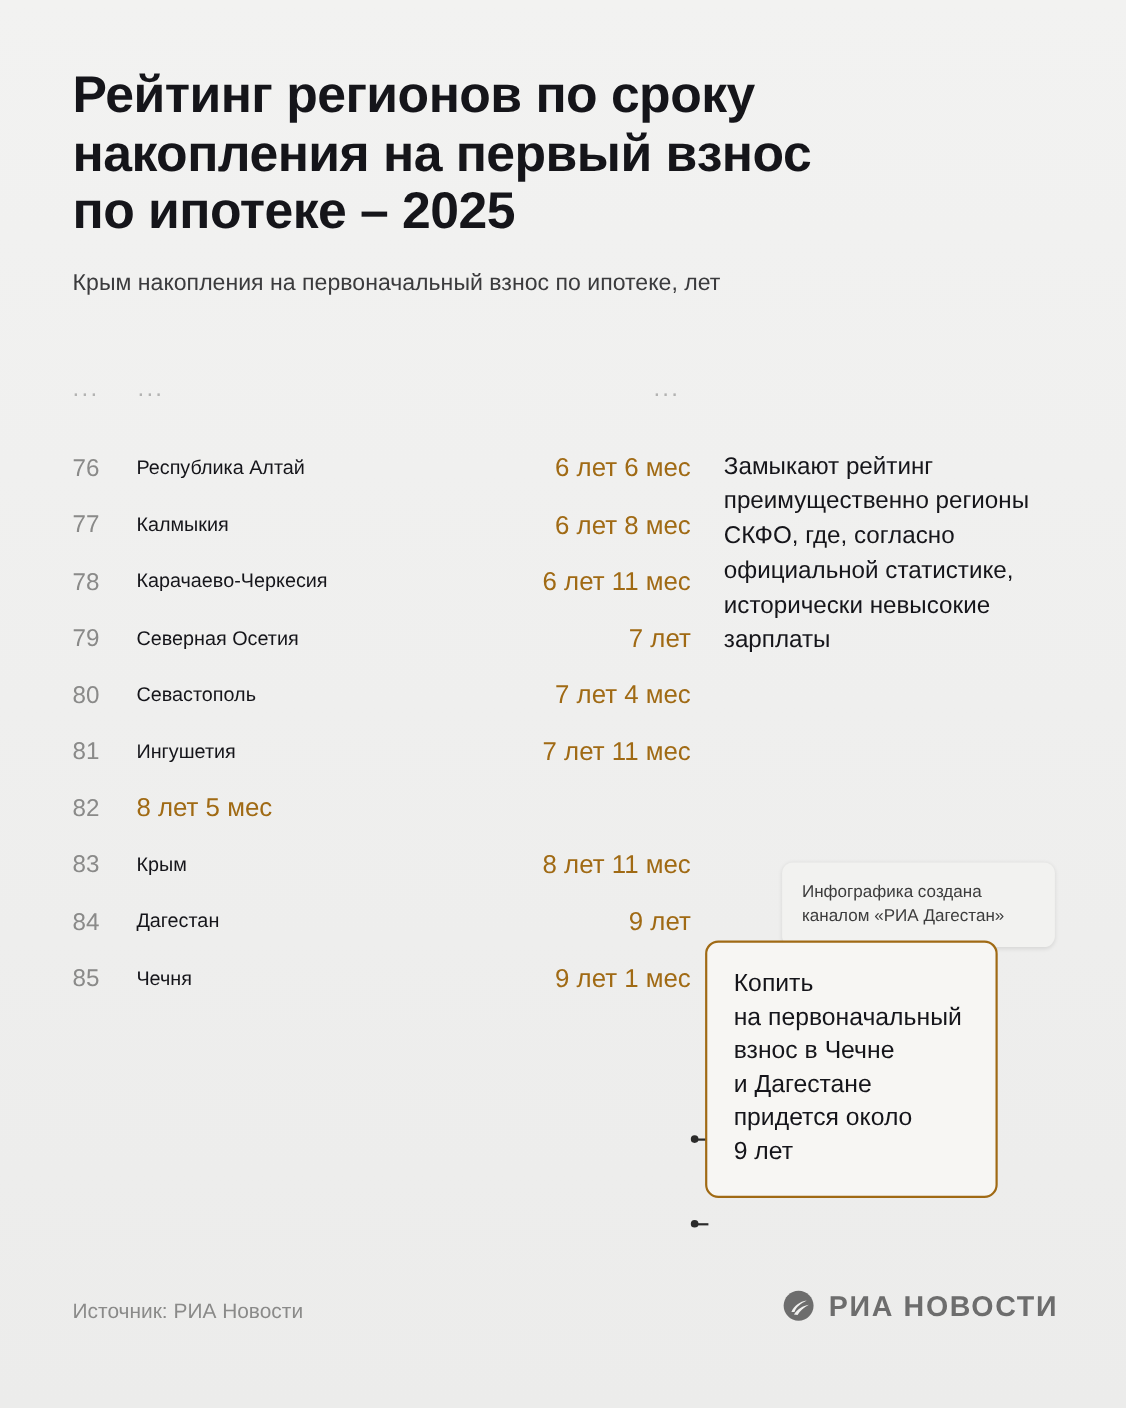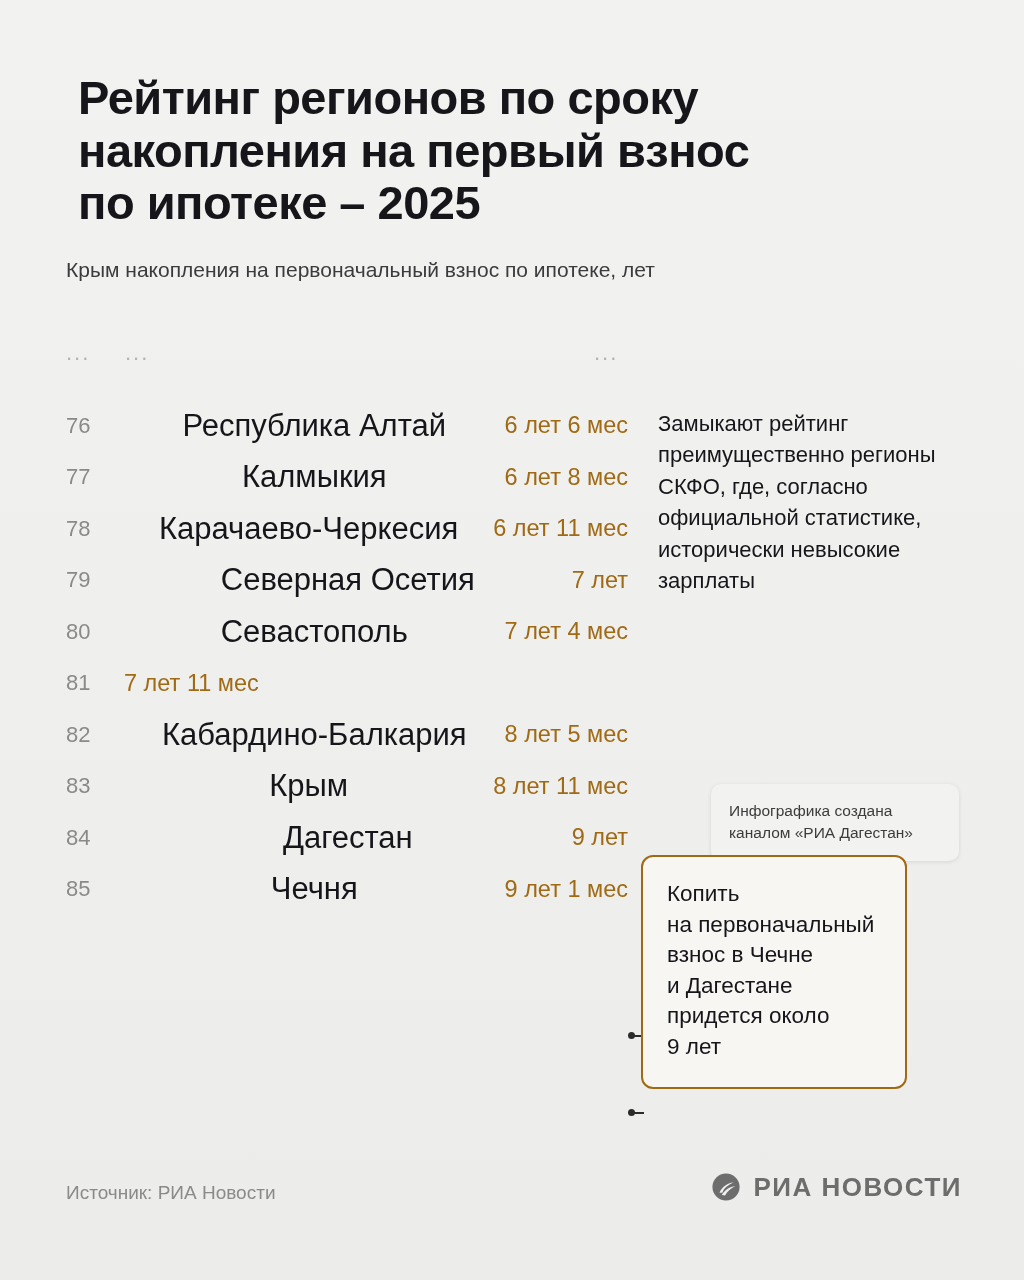--- a/index.html
+++ b/index.html
@@ -28,21 +28,21 @@
     left: 66px;
     top: 60px;
     width: 900px;
   }
   .title {
     font-size: 47px;
     line-height: 1.12;
     font-weight: bold;
     letter-spacing: -0.5px;
     color: #15151a;
-    margin: 12px;
+    margin: 0;
     white-space: pre-line;
   }
   .subtitle {
     margin-top: 26px;
     font-size: 21px;
     line-height: 1.3;
     color: #3b3b3d;
     font-weight: normal;
   }
 
@@ -76,24 +76,23 @@
   }
   .rank {
     width: 58px;
     flex: 0 0 58px;
     font-size: 22px;
     color: #8a8a89;
     text-align: left;
   }
   .region {
     flex: 1 1 auto;
-    font-size: 31px;
+    font-size: 18px;
     color: #15151a;
     white-space: nowrap;
-    text-align: center;
   }
   .value {
     flex: 0 0 auto;
     font-size: 23.5px;
     color: #a06a14;
     text-align: right;
     white-space: nowrap;
   }
 
   
@@ -218,25 +217,25 @@
         <span class="region">Северная Осетия</span>
         <span class="value">7 лет</span>
       </div>
       <div class="row">
         <span class="rank">80</span>
         <span class="region">Севастополь</span>
         <span class="value">7 лет 4 мес</span>
       </div>
       <div class="row">
         <span class="rank">81</span>
+        <span class="region">Ингушетия</span>
         <span class="value">7 лет 11 мес</span>
       </div>
       <div class="row">
         <span class="rank">82</span>
-        <span class="region">Кабардино-Балкария</span>
         <span class="value">8 лет 5 мес</span>
       </div>
       <div class="row">
         <span class="rank">83</span>
         <span class="region">Крым</span>
         <span class="value">8 лет 11 мес</span>
       </div>
       <div class="row">
         <span class="rank">84</span>
         <span class="region">Дагестан</span>

